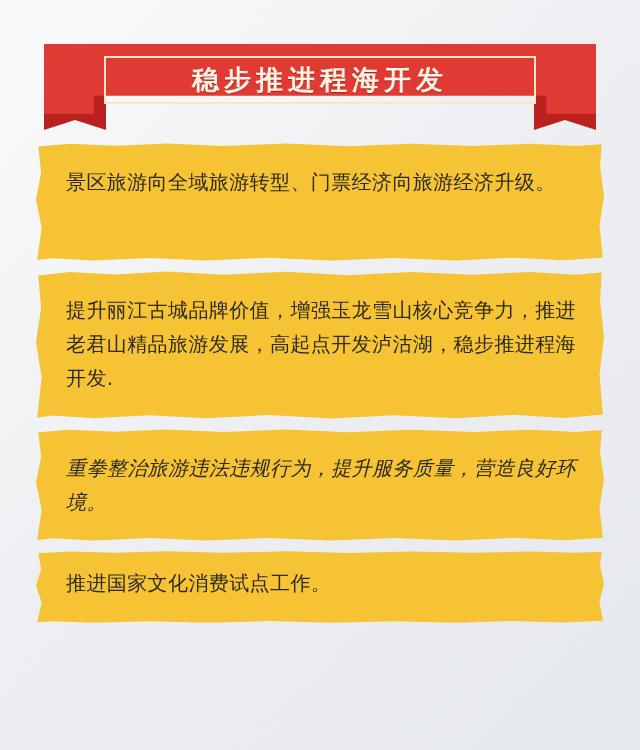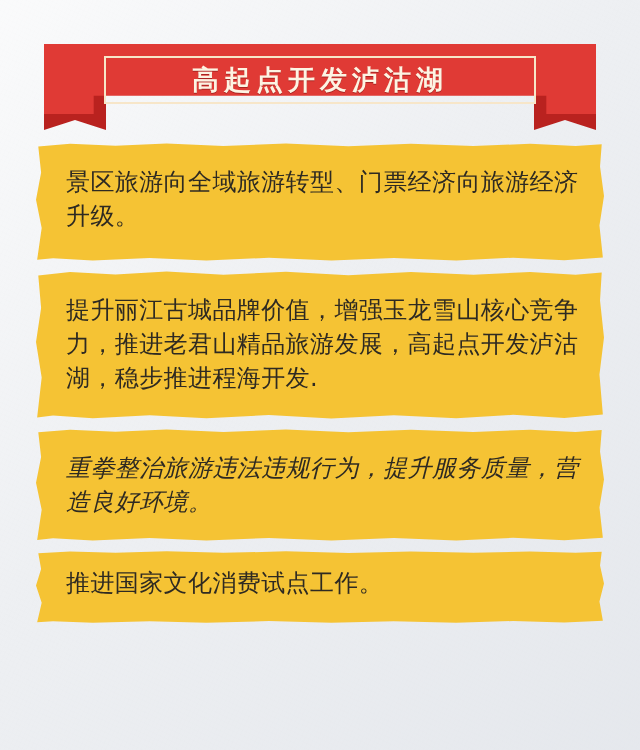--- a/index.html
+++ b/index.html
@@ -103,21 +103,21 @@
     top: 143px;
     width: 568px;
   }
   .card {
     position: relative;
     background: #f5c334;
     margin-bottom: 10px;
     padding: 22px 24px 22px 30px;
     box-sizing: border-box;
     color: #2e2a22;
-    font-size: 24px;
+    font-size: 20px;
     line-height: 34px;
     font-family: "DejaVu Sans", "Liberation Sans", sans-serif;
     letter-spacing: 0.4px;
     
     clip-path: polygon(
       0.4% 3%, 6% 0.6%, 14% 2.4%, 23% 0.4%, 33% 2.6%, 44% 0.5%,
       55% 2.8%, 66% 0.6%, 77% 2.6%, 87% 0.6%, 95% 2.6%, 99.6% 1%,
       99.3% 20%, 100% 45%, 99.2% 70%, 99.8% 97%,
       93% 99.4%, 84% 97.2%, 74% 99.5%, 63% 97.4%, 52% 99.6%,
       41% 97.3%, 30% 99.5%, 20% 97.4%, 10% 99.5%, 3% 97.6%, 0.2% 99%,
@@ -139,21 +139,21 @@
 </head>
 <body>
 
 <div class="poster">
 
   <div class="banner-wrap">
     <div class="ribbon-tail-left"></div>
     <div class="ribbon-tail-right"></div>
     <div class="ribbon"></div>
     <div class="ribbon-inner"></div>
-    <div class="banner-title">高起点开发泸沽湖</div>
+    <div class="banner-title">稳步推进程海开发</div>
   </div>
 
   <div class="cards">
 
     <div class="card card-1">
       <span class="card-text">景区旅游向全域旅游转型、门票经济向旅游经济升级。</span>
     </div>
 
 
     <div class="card card-3">

